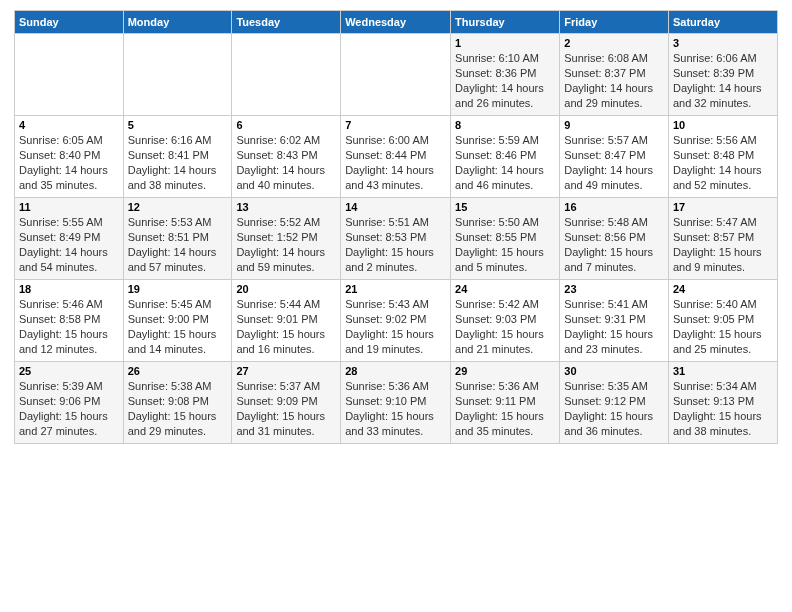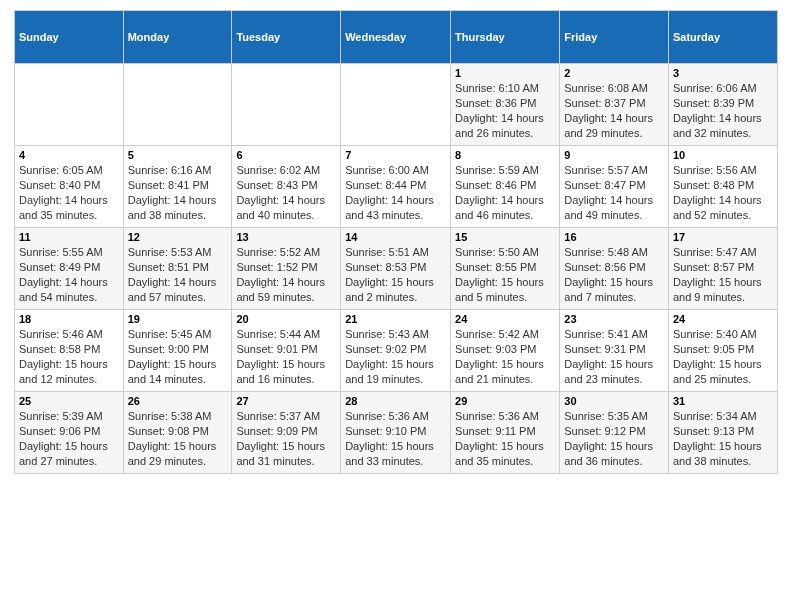--- a/index.html
+++ b/index.html
@@ -47,21 +47,21 @@
       color: #333;
     }
     table {
       width: 100%;
       border-collapse: collapse;
       font-size: 9.5px;
     }
     thead tr th {
       background: #1a6bb5;
       color: #fff;
-      padding: 20px 4px;
+      padding: 5px 4px;
       font-size: 11px;
       font-weight: bold;
       text-align: left;
       border: 1px solid #ccc;
     }
     tbody tr td {
       border: 1px solid #ccc;
       vertical-align: top;
       padding: 3px 4px;
       height: 82px;

